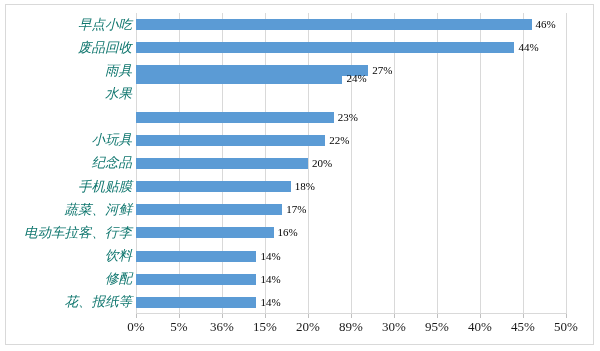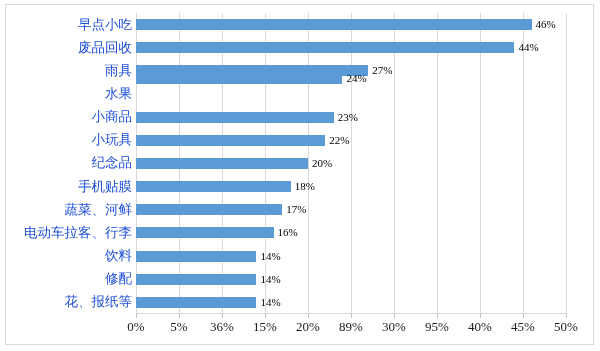--- a/index.html
+++ b/index.html
@@ -60,23 +60,24 @@
     height:301px;
   }
   .cat-cell{
     position:absolute;
     right:2px;
     height:23.15px;
     display:flex;
     align-items:center;
     justify-content:flex-end;
     font-size:13.5px;
-    color:#1d4ed8;
+    color:#0f766e;
     white-space:nowrap;
     font-family:"DejaVu Serif","Liberation Serif",serif;
+    font-style:italic;
   }
   #x-axis{
     position:absolute;
     left:130px;
     top:309px;
     width:430px;
     height:26px;
   }
   .tick{
     position:absolute;
@@ -104,21 +105,20 @@
 </head>
 <body>
 
 <div id="chart-frame">
 
   <div id="cat-axis">
       <div class="cat-cell" style="top: 0px; height: 23.1538px;">早点小吃</div>
       <div class="cat-cell" style="top: 23.1538px; height: 23.1538px;">废品回收</div>
       <div class="cat-cell" style="top: 46.3077px; height: 23.1538px;">雨具</div>
       <div class="cat-cell" style="top: 69.4615px; height: 23.1538px; margin-left: 42px;">水果</div>
-      <div class="cat-cell" style="top: 92.6154px; height: 23.1538px;">小商品</div>
       <div class="cat-cell" style="top: 115.769px; height: 23.1538px;">小玩具</div>
       <div class="cat-cell" style="top: 138.923px; height: 23.1538px;">纪念品</div>
       <div class="cat-cell" style="top: 162.077px; height: 23.1538px;">手机贴膜</div>
       <div class="cat-cell" style="top: 185.231px; height: 23.1538px;">蔬菜、河鲜</div>
       <div class="cat-cell" style="top: 208.385px; height: 23.1538px;">电动车拉客、行李</div>
       <div class="cat-cell" style="top: 231.538px; height: 23.1538px;">饮料</div>
       <div class="cat-cell" style="top: 254.692px; height: 23.1538px;">修配</div>
       <div class="cat-cell" style="top: 277.846px; height: 23.1538px;">花、报纸等</div>
     </div>
 

